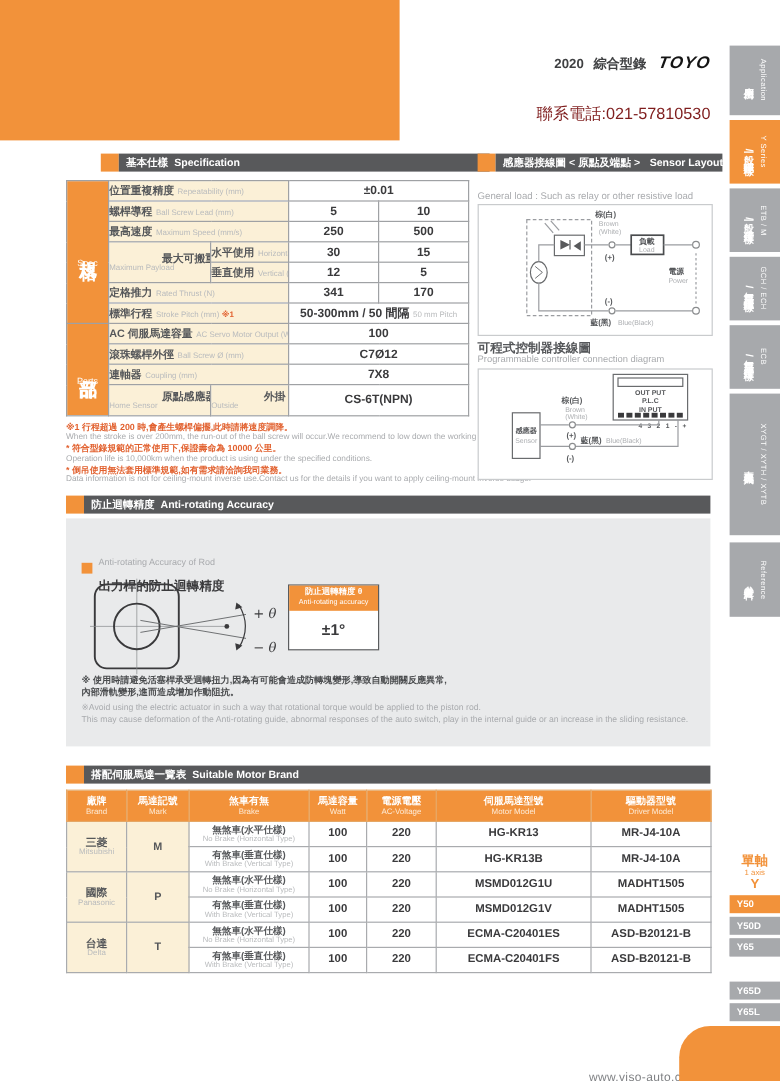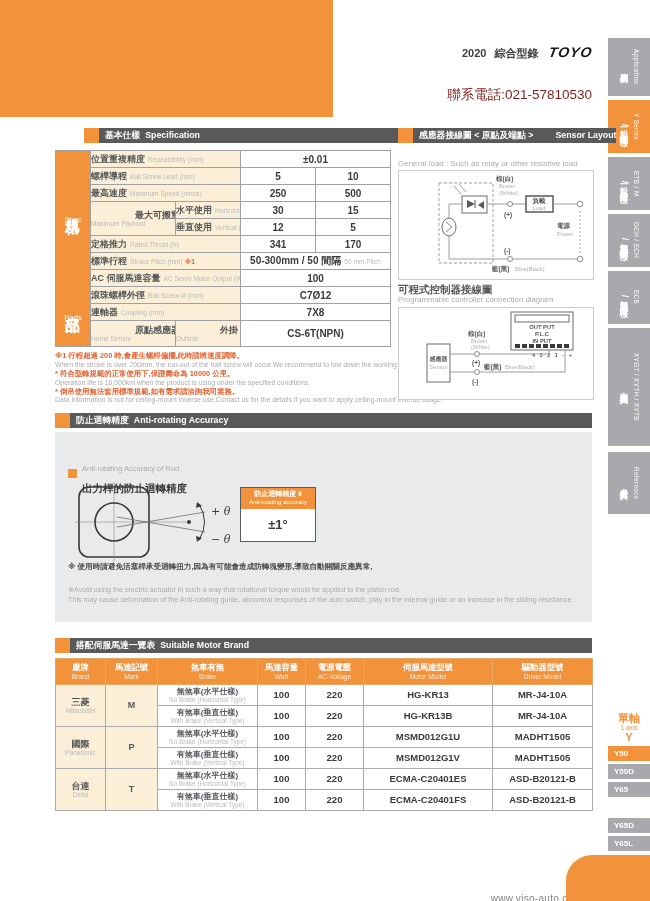--- a/index.html
+++ b/index.html
@@ -239,21 +239,21 @@
     <div class="fz">※1 行程超過 200 時,會產生螺桿偏擺,此時請將速度調降。</div>
     <div class="fe">When the stroke is over 200mm, the run-out of the ball screw will occur.We recommend to low down the working speed under this circumstances.</div>
     <div class="fz">* 符合型錄規範的正常使用下,保證壽命為 10000 公里。</div>
     <div class="fe">Operation life is 10,000km when the product is using under the specified conditions.</div>
     <div class="fz">* 倒吊使用無法套用標準規範,如有需求請洽詢我司業務。</div>
     <div class="fe">Data information is not for ceiling-mount inverse use.Contact us for the details if you want to apply ceiling-mount inverse usage.</div>
   </div>
 
   <div class="sec" style="left:398px;top:128px;width:194px;">
     <span class="sq"></span>
-    <span class="bar" style="gap:22px;">
+    <span class="bar" style="gap:8px;">
       <span>感應器接線圖 &lt; 原點及端點 &gt;</span>
       <span>Sensor Layout</span>
     </span>
   </div>
   <div class="load-en">General load : Such as relay or other resistive load</div>
 
   <div class="diag" style="left:398px;top:170px;width:194px;height:108px;">
     <svg viewBox="0 0 192 106" width="192" height="106">
       <rect x="40" y="12" width="54" height="80" class="dash"></rect>
       <line x1="55" y1="15" x2="62" y2="23" class="wire"></line>
@@ -360,20 +360,21 @@
     <div class="ttbl">
       <div class="thead">
         <div class="h1">防止迴轉精度 θ</div>
         <div class="h2">Anti-rotating accuracy</div>
       </div>
       <div class="tbody">±1°</div>
     </div>
 
     <div class="anti-nz">
       <div>※ 使用時請避免活塞桿承受迴轉扭力,因為有可能會造成防轉塊變形,導致自動開關反應異常,</div>
+      <div>內部滑軌變形,進而造成增加作動阻抗。</div>
     </div>
     <div class="anti-ne">
       <div>※Avoid using the electric actuator in such a way that rotational torque would be applied to the piston rod.</div>
       <div>This may cause deformation of the Anti-rotating guide, abnormal responses of the auto switch, play in the internal guide or an increase in the sliding resistance.</div>
     </div>
   </div>
 
   <div class="sec" style="left:55px;top:638px;width:537px;">
     <span class="sq"></span>
     <span class="bar">

